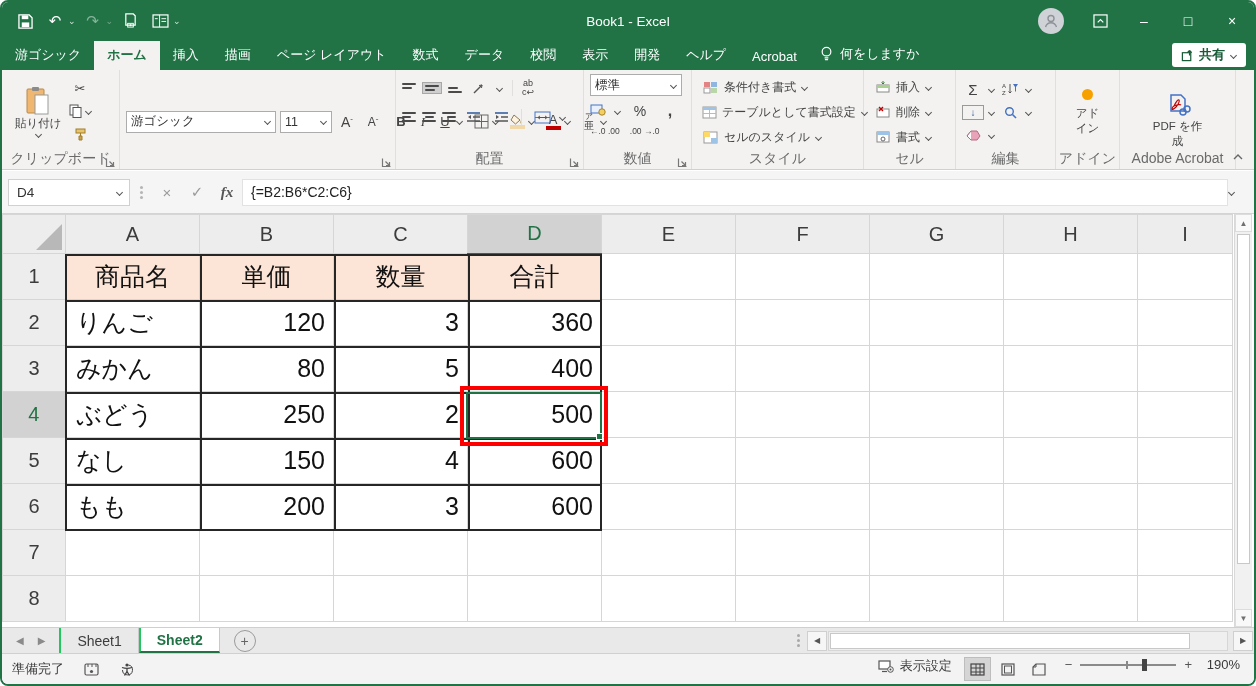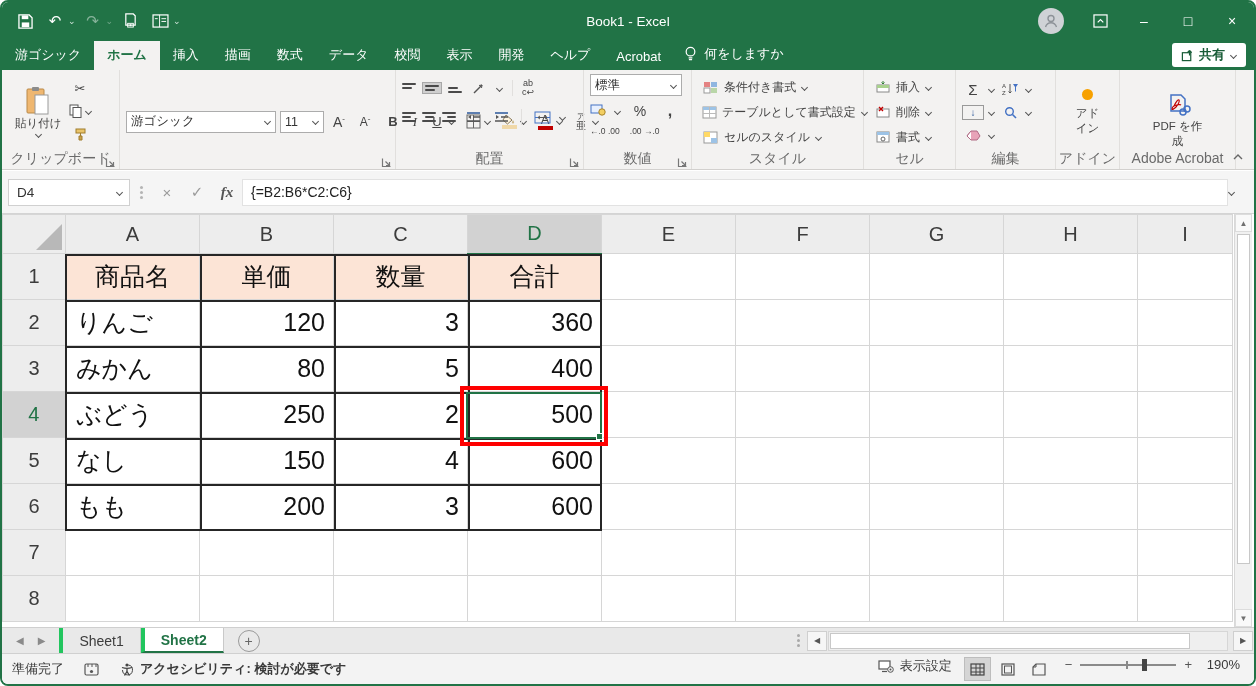--- a/index.html
+++ b/index.html
@@ -86,21 +86,21 @@
   .red-box { position:absolute; left:458px; top:172px; width:148px; height:60px; border:4px solid #fe0000; pointer-events:none; }
 
   
   .vscroll { position:absolute; right:2px; top:212px; width:18px; height:413px; background:#f1f1f1; border-left:1px solid #d9d9d9; display:flex; flex-direction:column; }
   .vscroll .sbtn { height:18px; display:flex; align-items:center; justify-content:center; font-size:8px; color:#707070; background:#f9f9f9; border:1px solid #dcdcdc; }
   .vthumb { margin:2px 2px; flex:0 0 330px; background:#fff; border:1px solid #c8c8c8; }
 
   
   .sheetrow { position:absolute; left:0; top:625px; right:0; height:26px; background:#e9e9e9; border-top:1px solid #cfcfcf; display:flex; align-items:stretch; font-size:14px; }
   .snav { display:flex; align-items:center; gap:14px; padding:0 14px; color:#8a8a8a; font-size:10px; }
-  .stab { display:flex; align-items:center; padding:0 16px; color:#3c3c3c; border-right:1px solid #c9c9c9; border-left:4px solid #22c55e; }
+  .stab { display:flex; align-items:center; padding:0 16px; color:#3c3c3c; border-right:1px solid #c9c9c9; border-left:2px solid #22c55e; }
   .stab.active { background:#fff; color:#217346; font-weight:700; border-bottom:2.5px solid #217346; }
   .addsheet { width:22px; height:22px; margin:2px 0 0 14px; border:1px solid #9a9a9a; border-radius:50%; color:#666; display:flex; align-items:center; justify-content:center; font-size:14px; }
   .hsplit { margin-left:auto; display:flex; flex-direction:column; justify-content:center; gap:2px; padding:0 6px; }
   .hsplit i { width:3px; height:3px; background:#a9a9a9; border-radius:50%; }
   .hscroll { display:flex; align-items:center; }
   .hbtn { width:20px; height:20px; background:#f6f6f6; border:1px solid #cfcfcf; display:flex; align-items:center; justify-content:center; font-size:8px; color:#555; margin:0 1px; }
   .htrack { width:400px; height:20px; background:#efefef; border:1px solid #d6d6d6; position:relative; margin-right:4px; }
   .hthumb { position:absolute; left:1px; top:1px; bottom:1px; width:360px; background:#fff; border:1px solid #c8c8c8; }
 
   
@@ -169,20 +169,21 @@
       <span class="winbtn">□</span>
       <span class="winbtn">×</span>
     </div>
   </div>
 
   <div class="tabrow">
     <span class="rtab file">游ゴシック</span>
     <span class="rtab active">ホーム</span>
     <span class="rtab">挿入</span>
     <span class="rtab">描画</span>
+    <span class="rtab">ページ レイアウト</span>
     <span class="rtab">数式</span>
     <span class="rtab">データ</span>
     <span class="rtab">校閲</span>
     <span class="rtab">表示</span>
     <span class="rtab">開発</span>
     <span class="rtab">ヘルプ</span>
     <span class="rtab">Acrobat</span>
     <span class="tellme">
       <svg width="13" height="16" viewBox="0 0 13 17">
           <circle cx="6.5" cy="6" r="4.6" fill="none" stroke="#fff" stroke-width="1.3"></circle>
@@ -238,21 +239,21 @@
           </svg></span>
     </div>
 
     <div class="rgroup" style="width:276px">
       <div class="rg-body" style="flex-direction:row;gap:6px">
         <div style="display:flex;gap:4px;align-items:center">
           <span class="combo" style="width:150px">
               <span>游ゴシック</span>
               <span class="chev"></span>
             </span>
-          <span class="combo" style="width:44px">
+          <span class="combo" style="width:52px">
               <span>11</span>
               <span class="chev"></span>
             </span>
           <span class="smallbtn" style="font-size:14px">
               <span>A</span>
               <sup style="font-size:8px">ˆ</sup>
             </span>
           <span class="smallbtn" style="font-size:12px">
               <span>A</span>
               <sup style="font-size:8px">ˇ</sup>
@@ -765,21 +766,20 @@
           <line x1="12" y1="1" x2="12" y2="4" stroke="#555"></line>
           <circle cx="7.5" cy="8.5" r="1.6" fill="#555"></circle>
         </svg>
     </span>
     <span class="sb-item">
       <svg width="15" height="15" viewBox="0 0 15 15">
           <circle cx="8" cy="3" r="1.6" fill="#444"></circle>
           <path d="M3 5.5c3 1 7 1 10 0M8 6.5v3M8 9.5l-2.5 4M8 9.5l2.5 4" fill="none" stroke="#444" stroke-width="1.3"></path>
           <path d="M3.5 8a5 5 0 106-5" fill="none" stroke="#444" stroke-width="1"></path>
         </svg>
-      <span style="font-weight:700">アクセシビリティ: 検討が必要です</span>
     </span>
     <div class="sb-right">
       <span class="sb-item">
         <svg width="16" height="13" viewBox="0 0 16 13">
             <rect x="1" y="1" width="11" height="8" fill="#fff" stroke="#555" stroke-width="1.2"></rect>
             <line x1="4" y1="11.5" x2="9" y2="11.5" stroke="#555" stroke-width="1.2"></line>
             <circle cx="12.5" cy="9.5" r="2.8" fill="#f3f3f3" stroke="#555"></circle>
             <circle cx="12.5" cy="9.5" r="1" fill="#555"></circle>
           </svg>
         <span>表示設定</span>

